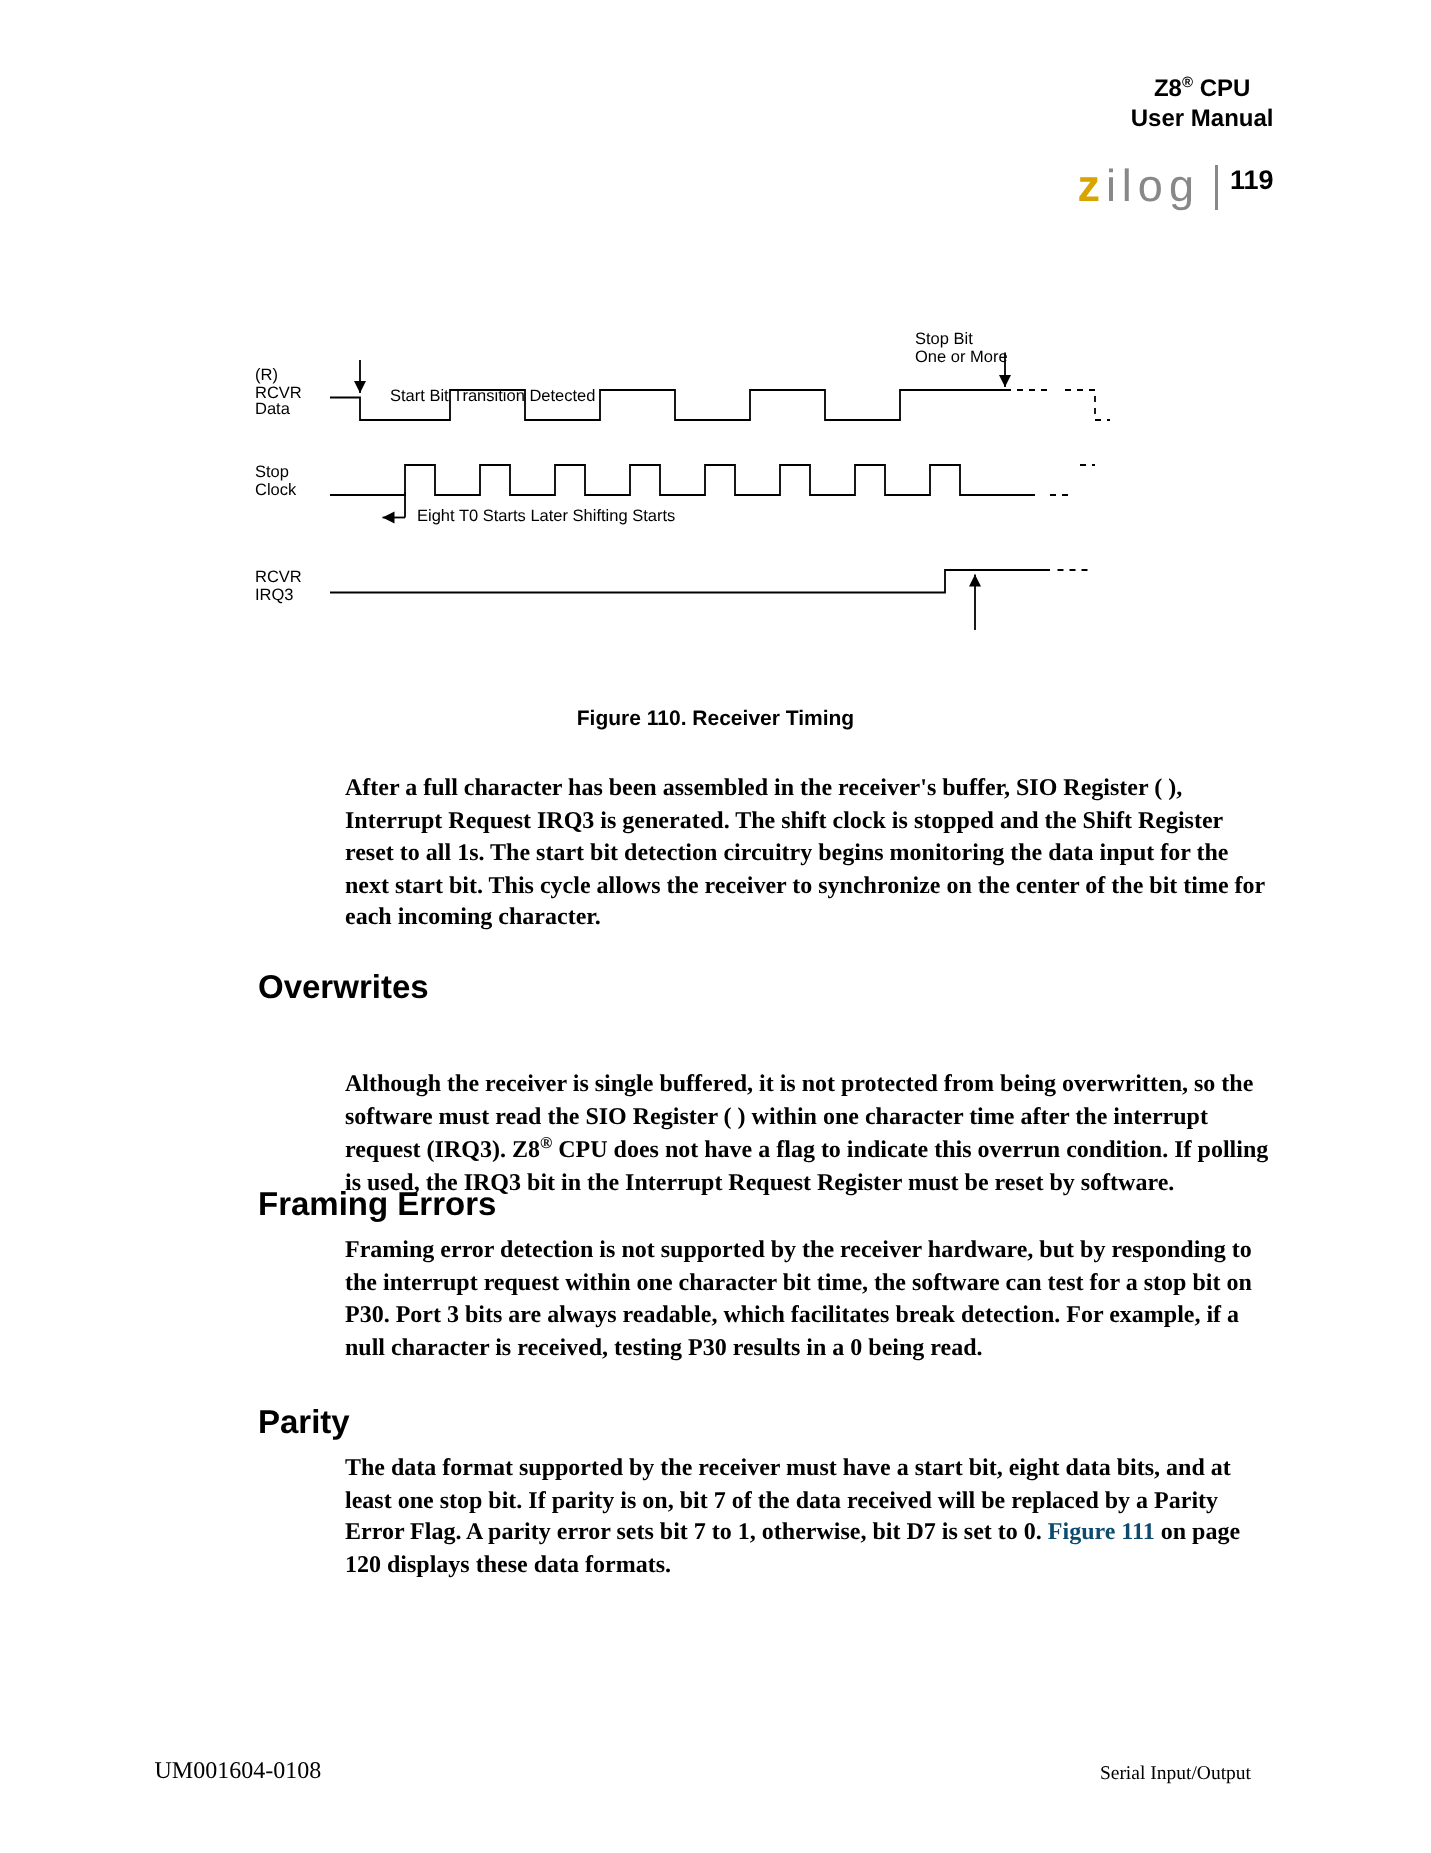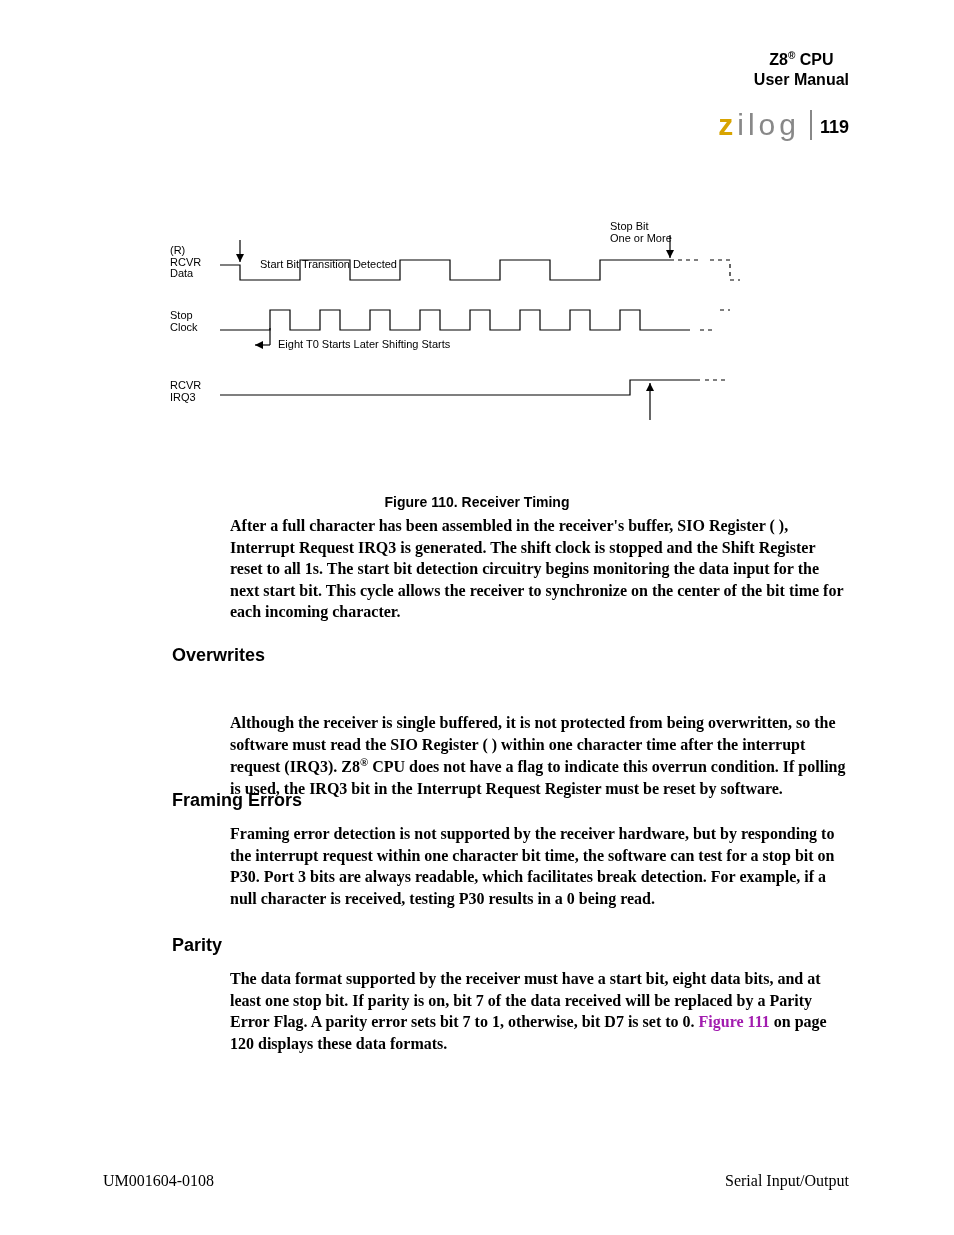--- a/index.html
+++ b/index.html
@@ -27,21 +27,21 @@
     font-weight: bold;
     font-size: 16px;
     line-height: 1.25;
   }
   .header sup { font-size: 10px; }
   .logo-wrap {
     position: absolute;
     top: 110px;
     right: 105px;
     display: flex;
-    align-items: flex-end;
+    align-items: flex-start;
   }
   .logo {
     font-family: Arial, Helvetica, sans-serif;
     font-size: 30px;
     letter-spacing: 4px;
     color: #888;
     border-right: 2px solid #888;
     padding-right: 10px;
     line-height: 1;
   }
@@ -67,50 +67,49 @@
   }
   .fig-caption {
     position: absolute;
     left: 0;
     width: 954px;
     top: 470px;
     text-align: center;
     font-family: Arial, Helvetica, sans-serif;
     font-weight: bold;
     font-size: 14px;
-    margin-top: 24px;
   }
   .body-col {
     position: absolute;
     left: 230px;
     width: 620px;
     font-size: 16px;
     line-height: 1.35;
     text-align: left;
     font-weight: bold;
   }
   .section-h {
     position: absolute;
     left: 172px;
     font-family: Arial, Helvetica, sans-serif;
     font-weight: bold;
-    font-size: 18px;
+    font-size: 22px;
   }
-  .link { color: #a21caf; }
+  .link { color: #0c4a6e; }
   .footer-left {
     position: absolute;
     left: 103px;
     bottom: 45px;
     font-size: 16px;
   }
   .footer-right {
     position: absolute;
-    right: 105px;
+    right: 120px;
     bottom: 45px;
-    font-size: 16px;
+    font-size: 13px;
   }
   .small-sup { font-size: 11px; vertical-align: super; }
 </style>
 </head>
 <body>
 
 <div class="page">
 
   <div class="header">
     <span>Z8</span><sup>®</sup><span> CPU</span><br>

